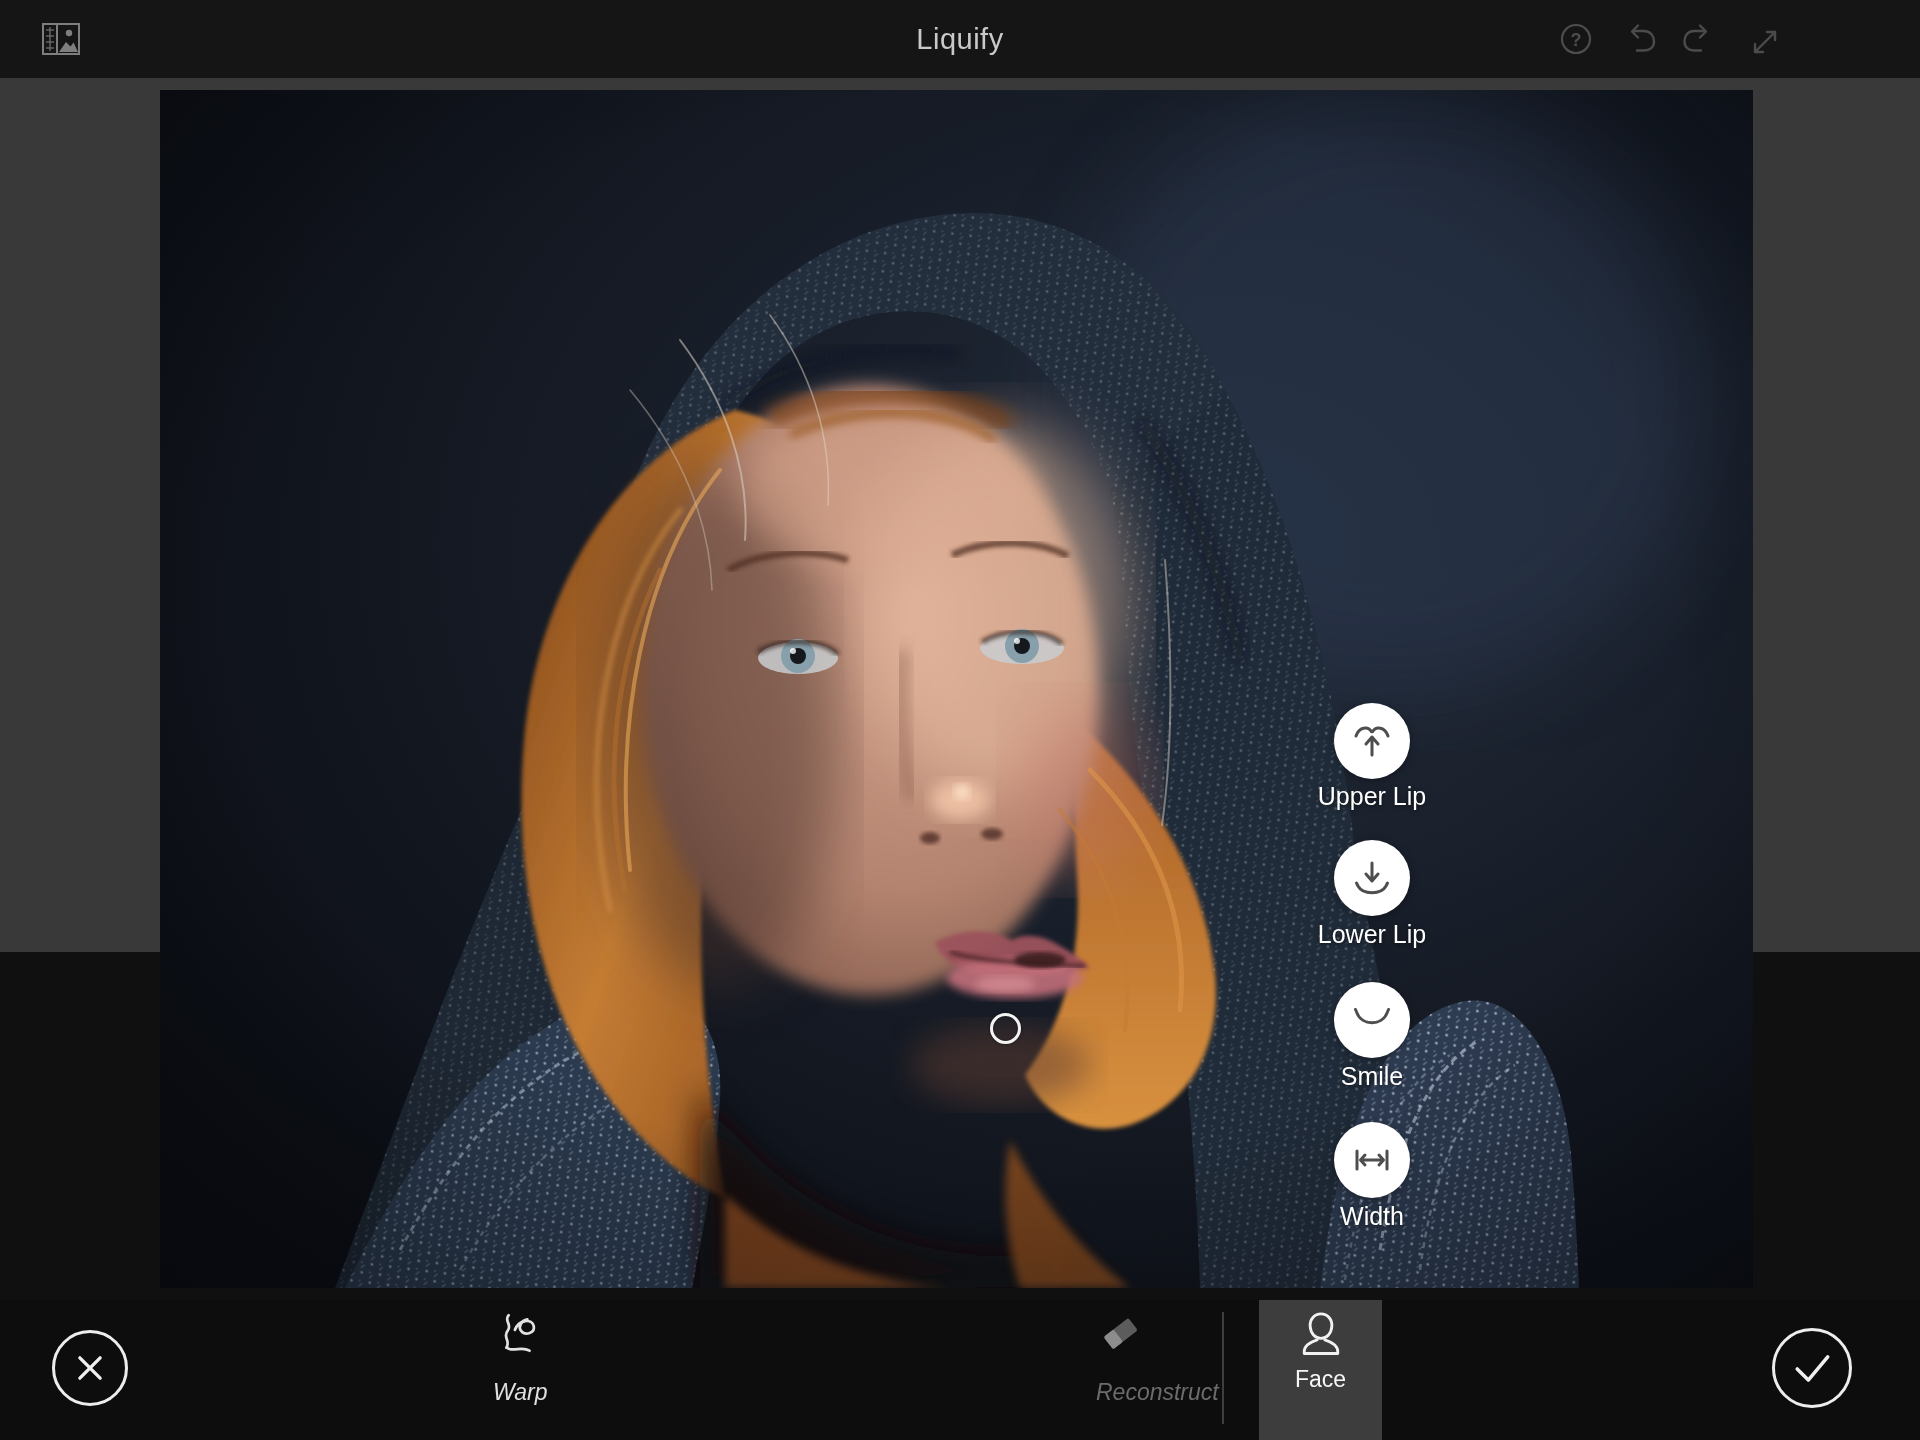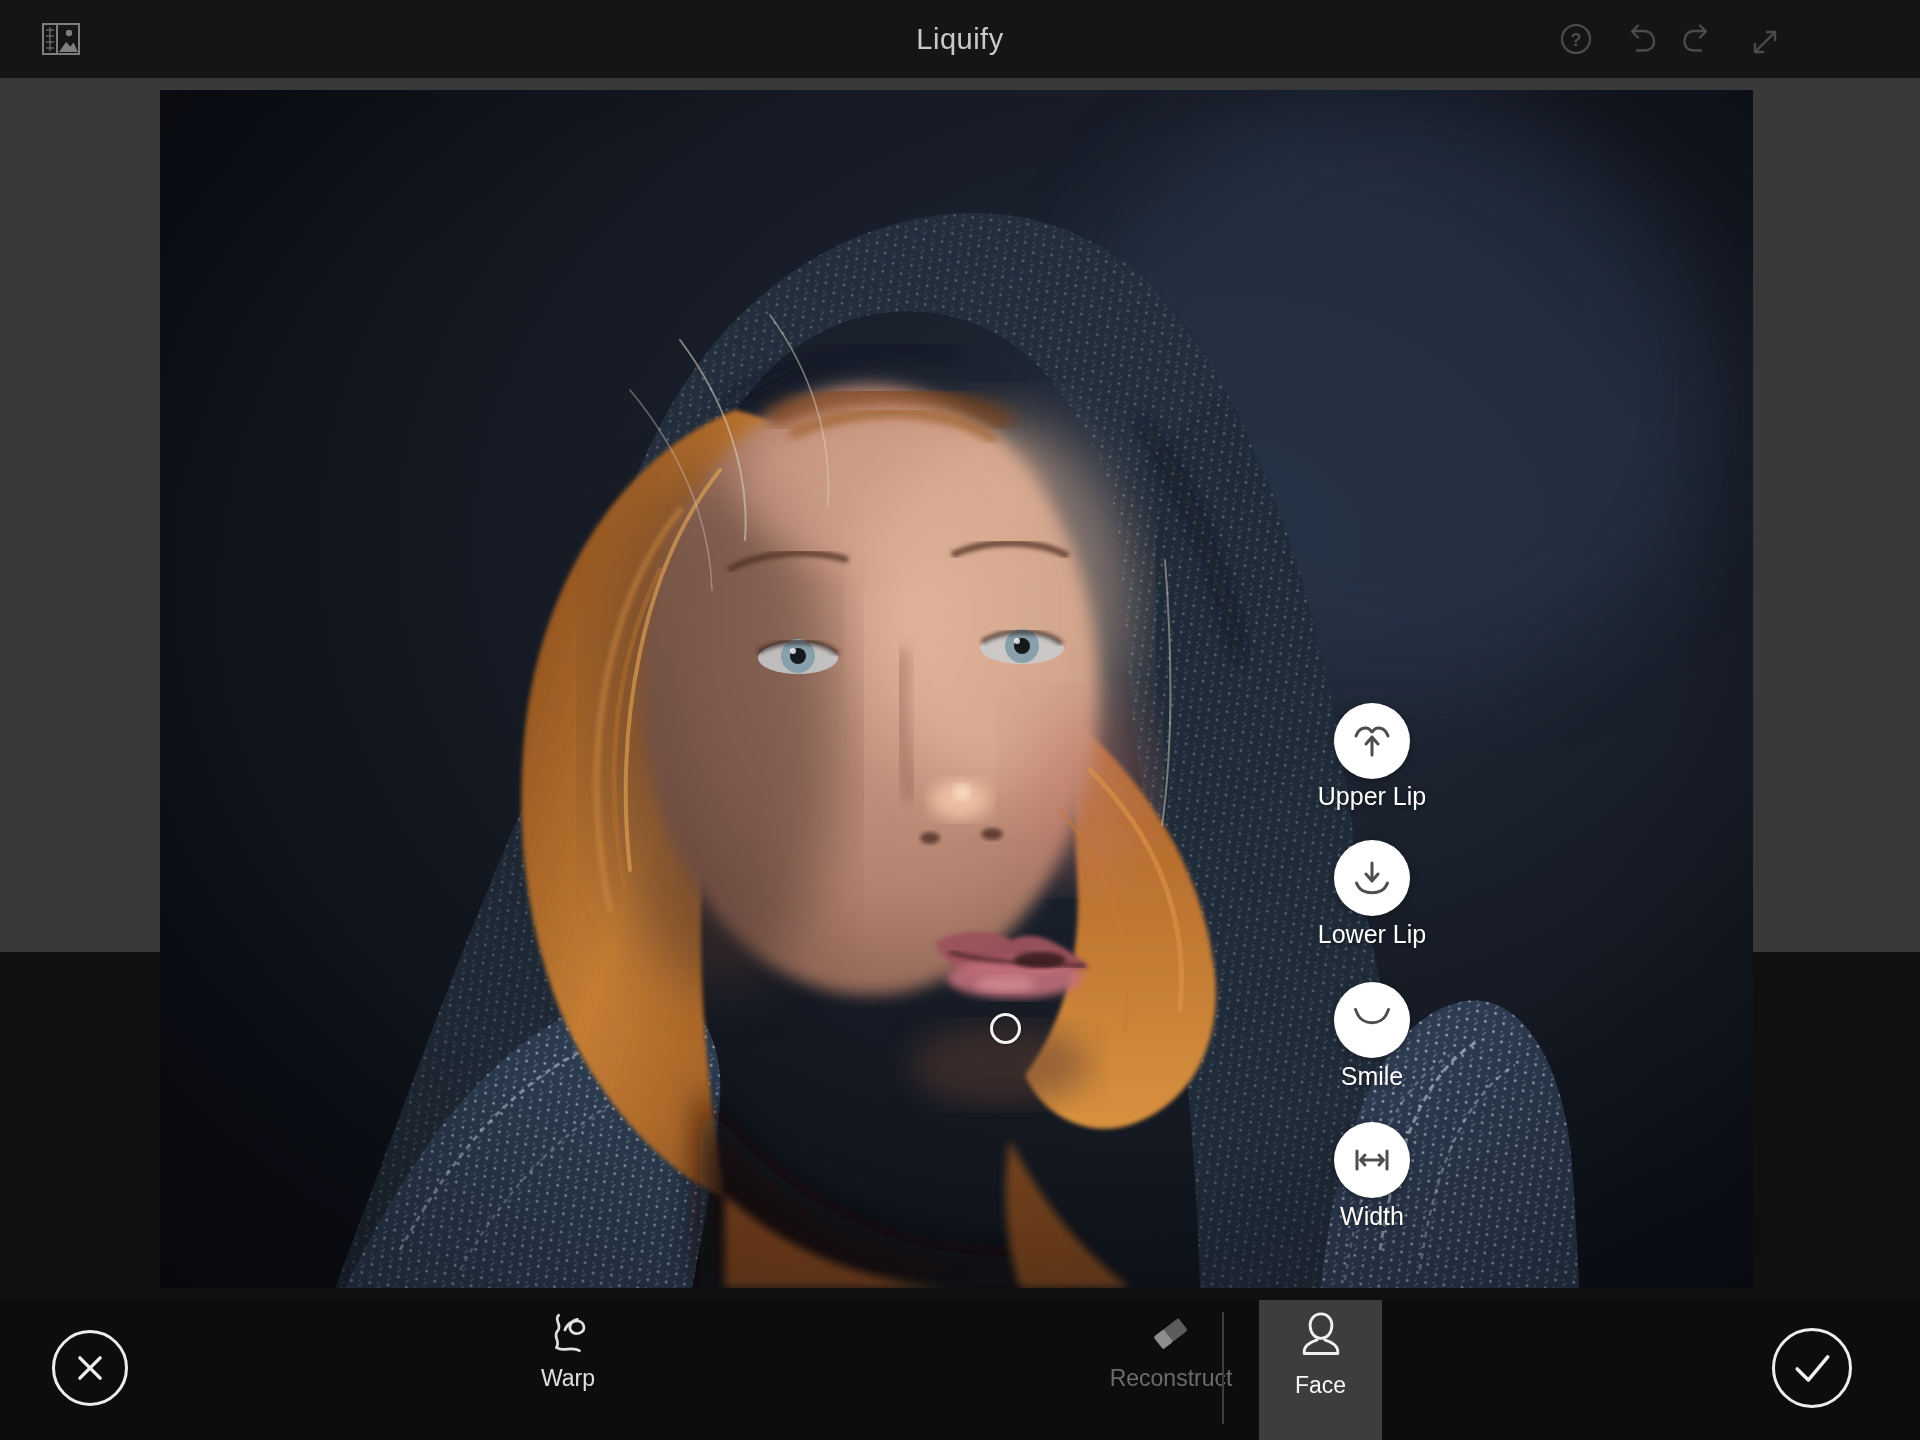--- a/index.html
+++ b/index.html
@@ -28,26 +28,26 @@
                border:3px solid rgba(255,255,255,.95);box-shadow:0 0 3px rgba(0,0,0,.5), inset 0 0 2px rgba(0,0,0,.4);}
 
   
   footer{position:absolute;left:0;top:1300px;width:1920px;height:140px;background:#0d0d0d;}
   .circle-btn{position:absolute;border-radius:50%;background:none;border:3.5px solid #ededed;padding:0;cursor:pointer;
               display:flex;align-items:center;justify-content:center;}
   #cancel{left:52px;top:30px;width:76px;height:76px;}
   #confirm{left:1772px;top:28px;width:80px;height:80px;}
 
   .tool{position:absolute;top:8px;width:150px;background:none;border:0;padding:0;cursor:pointer;
-        display:flex;flex-direction:column;align-items:center;gap:7px;}
+        display:flex;flex-direction:column;align-items:flex-start;gap:21px;font-style:italic;}
   .tool-label{font-size:23px;color:#e0e0e0;}
   .tool.disabled .tool-label{color:#6c6c6c;}
   .divider{position:absolute;left:1222px;top:12px;width:2px;height:112px;background:#3e3e3e;}
   .face-tab{position:absolute;left:1259px;top:0;width:123px;height:140px;background:#3d3d3d;border:0;padding:8px 0 0 0;
-            cursor:pointer;display:flex;flex-direction:column;align-items:center;gap:12px;}
+            cursor:pointer;display:flex;flex-direction:column;align-items:center;gap:6px;}
   .face-tab .tool-label{color:#f7f7f7;}
 </style>
 </head>
 <body>
 
 <div id="app">
 
   <header>
     <button class="appicon-btn">
       <svg width="46" height="46" viewBox="0 0 46 46">

